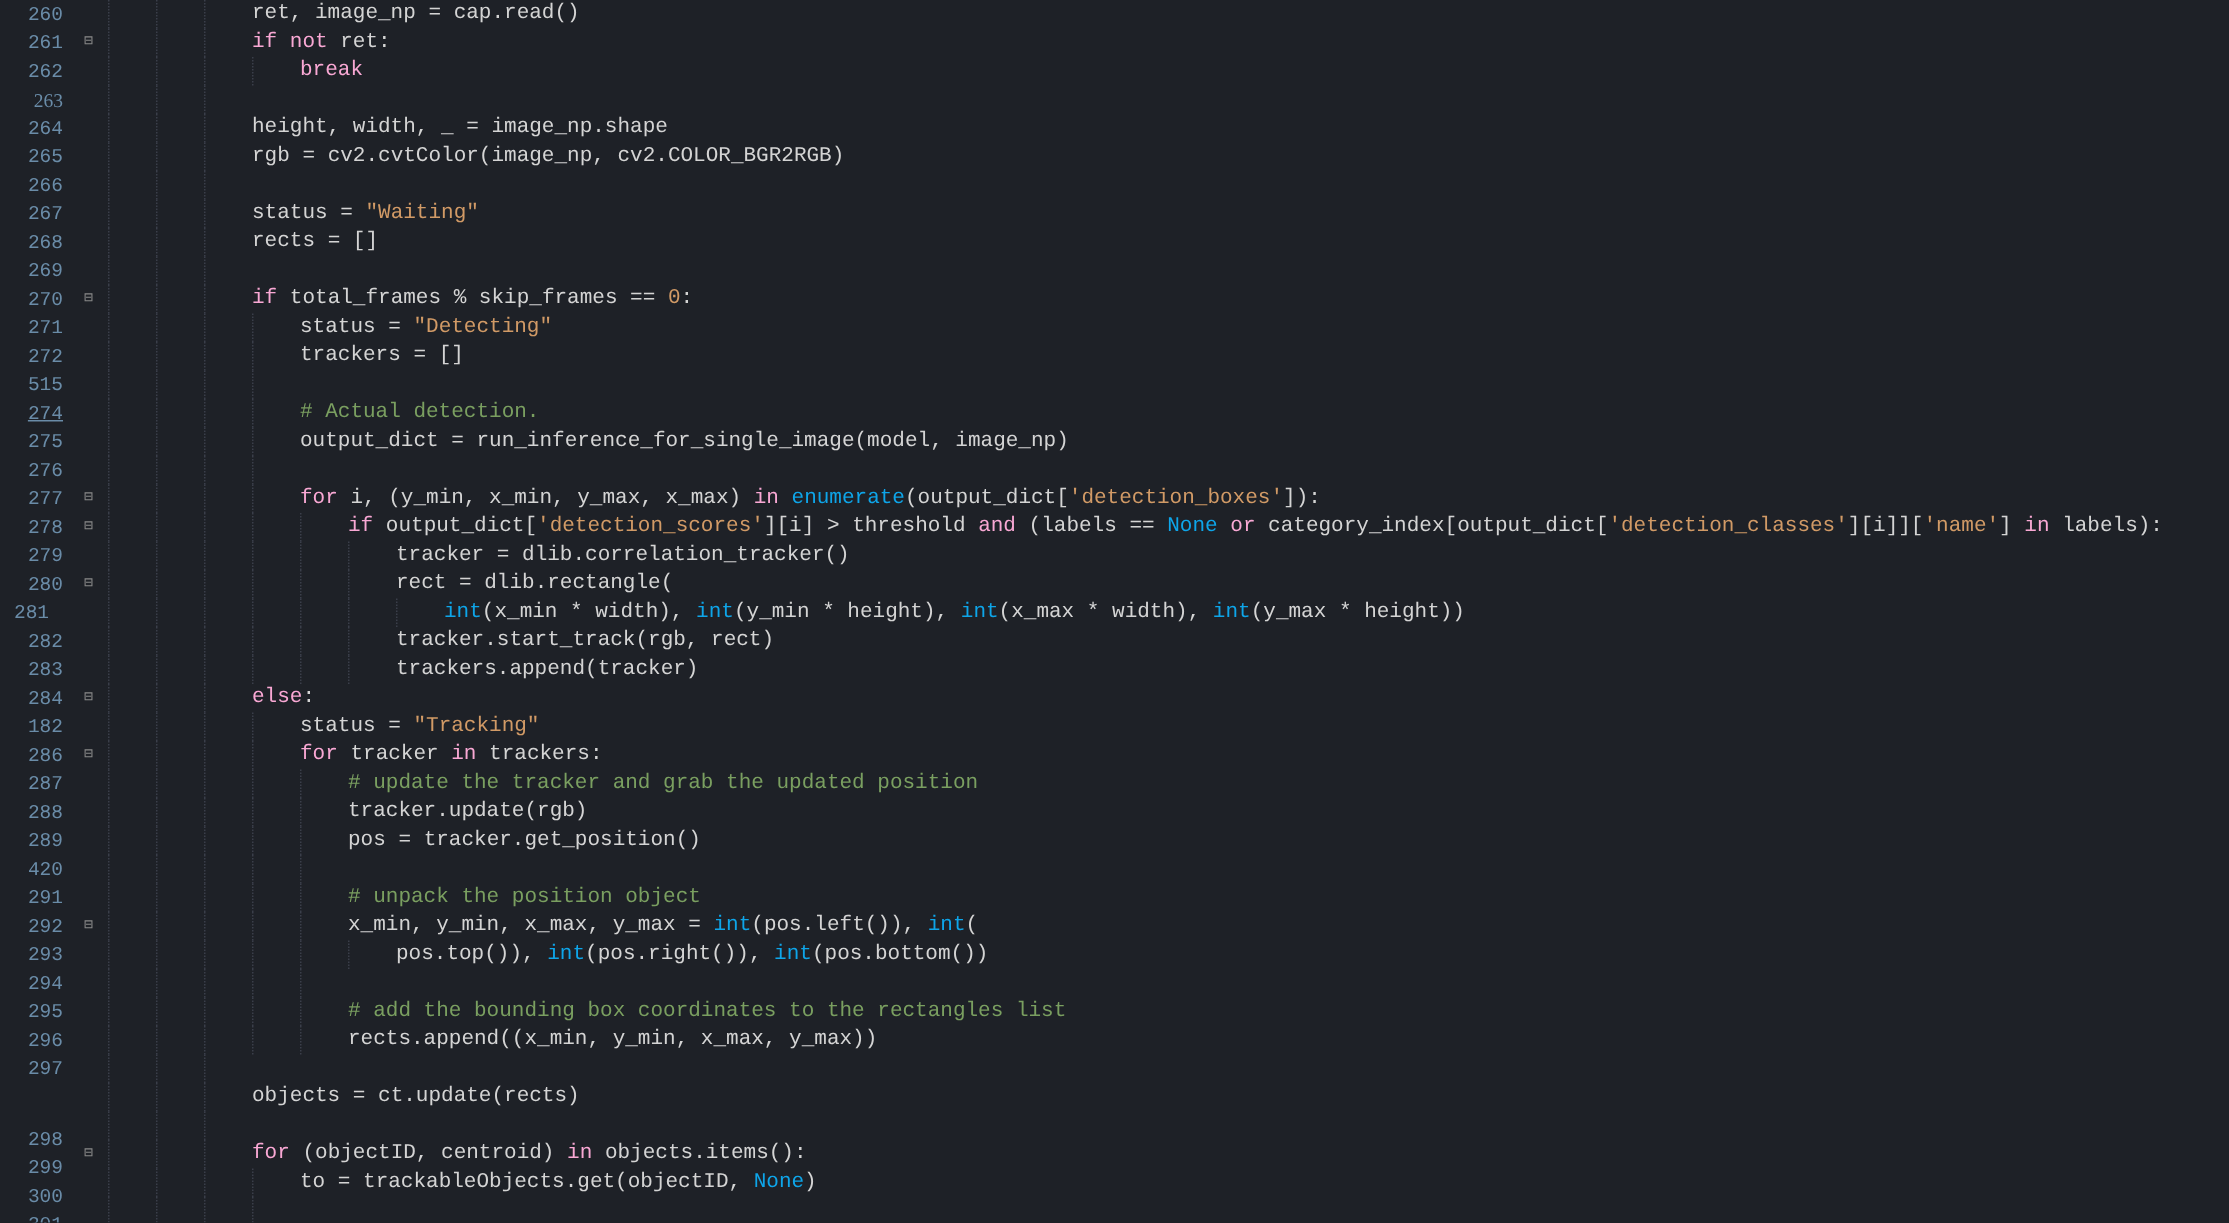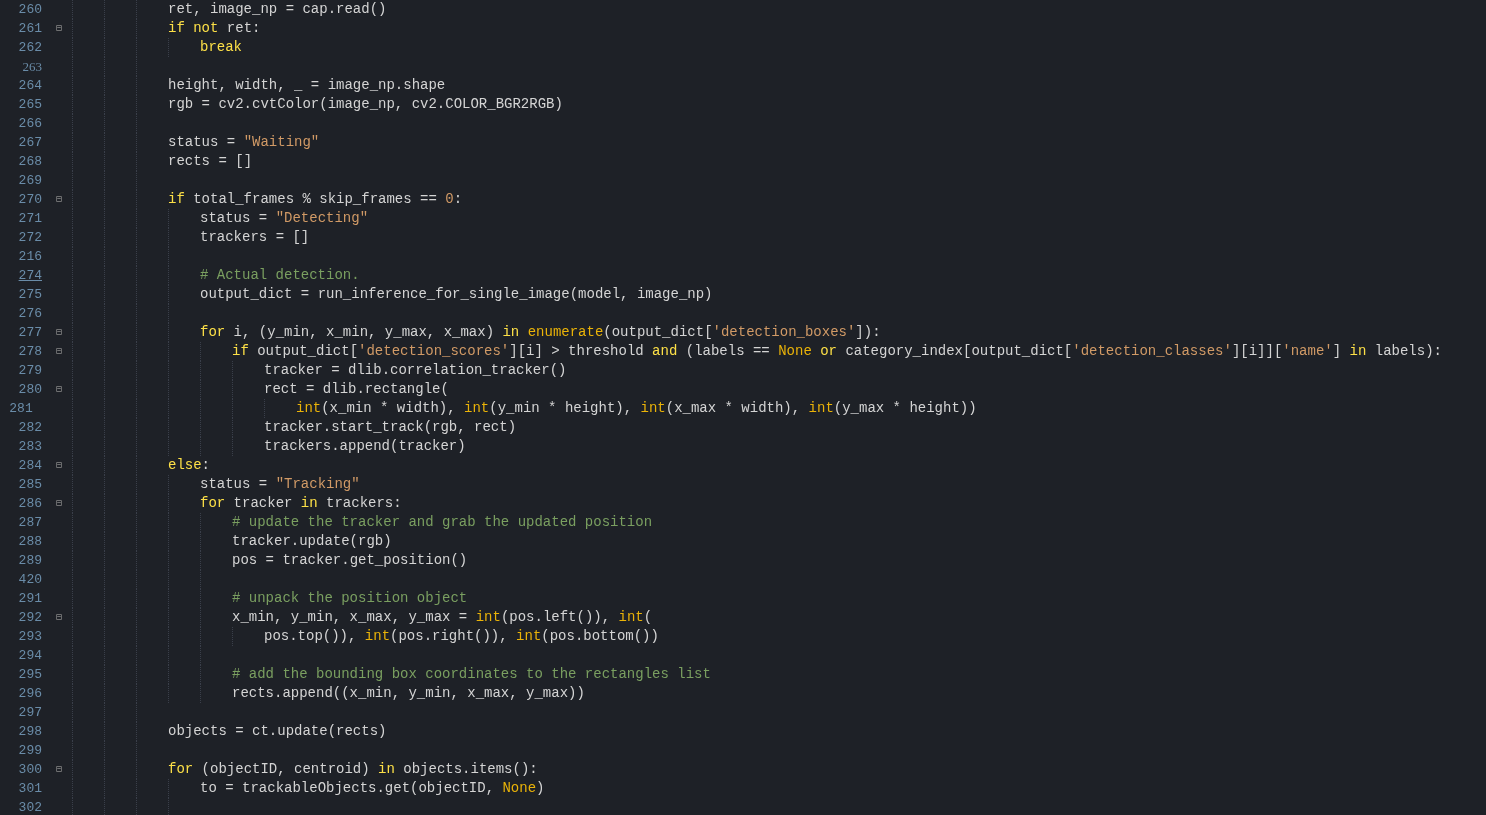--- a/index.html
+++ b/index.html
@@ -52,72 +52,72 @@
   }
   .code {
     flex: 1;
     white-space: pre;
     padding-left: 4px;
   }
   .line {
     display: flex;
     height: 19px;
   }
-  .kw { color: #fde047; }      
+  .kw { color: #f9a8d4; }      
   .op { color: #d4d4d4; }
   .str { color: #d19a66; }     
   .cmt { color: #7a9f60; }     
   .num { color: #d19a66; }
-  .builtin { color: #eab308; }
+  .builtin { color: #0ea5e9; }
   .txt { color: #d4d4d4; }
 </style>
 </head>
 <body>
 
 <div class="editor">
   <div class="gutter" id="gutter">
       <div style="height: 19px;">260</div>
       <div style="height: 19px;">261</div>
       <div style="height: 19px;">262</div>
       <div style="height: 19px; font-family: Liberation Serif, serif;">263</div>
       <div style="height: 19px;">264</div>
       <div style="height: 19px;">265</div>
       <div style="height: 19px;">266</div>
       <div style="height: 19px;">267</div>
       <div style="height: 19px;">268</div>
       <div style="height: 19px;">269</div>
       <div style="height: 19px;">270</div>
       <div style="height: 19px;">271</div>
       <div style="height: 19px;">272</div>
-      <div style="height: 19px;">216</div>
+      <div style="height: 19px;">515</div>
       <div style="height: 19px; text-decoration: underline;">274</div>
       <div style="height: 19px;">275</div>
       <div style="height: 19px;">276</div>
       <div style="height: 19px;">277</div>
       <div style="height: 19px;">278</div>
       <div style="height: 19px;">279</div>
       <div style="height: 19px;">280</div>
       <div style="height: 19px; text-align: center;">281</div>
       <div style="height: 19px;">282</div>
       <div style="height: 19px;">283</div>
       <div style="height: 19px;">284</div>
-      <div style="height: 19px;">285</div>
+      <div style="height: 19px;">182</div>
       <div style="height: 19px;">286</div>
       <div style="height: 19px;">287</div>
       <div style="height: 19px;">288</div>
       <div style="height: 19px;">289</div>
       <div style="height: 19px;">420</div>
       <div style="height: 19px;">291</div>
       <div style="height: 19px;">292</div>
       <div style="height: 19px;">293</div>
       <div style="height: 19px;">294</div>
       <div style="height: 19px;">295</div>
       <div style="height: 19px;">296</div>
       <div style="height: 19px;">297</div>
-      <div style="height: 19px;">298</div>
+      <div style="height: 19px; margin-top: 28px;">298</div>
       <div style="height: 19px;">299</div>
       <div style="height: 19px;">300</div>
       <div style="height: 19px;">301</div>
       <div style="height: 19px;">302</div>
     </div>
   <div class="fold-col" id="foldcol">
       <span class="fold-mark"></span>
       <span class="fold-mark">⊟</span>
       <span class="fold-mark"></span>
       <span class="fold-mark"></span>

